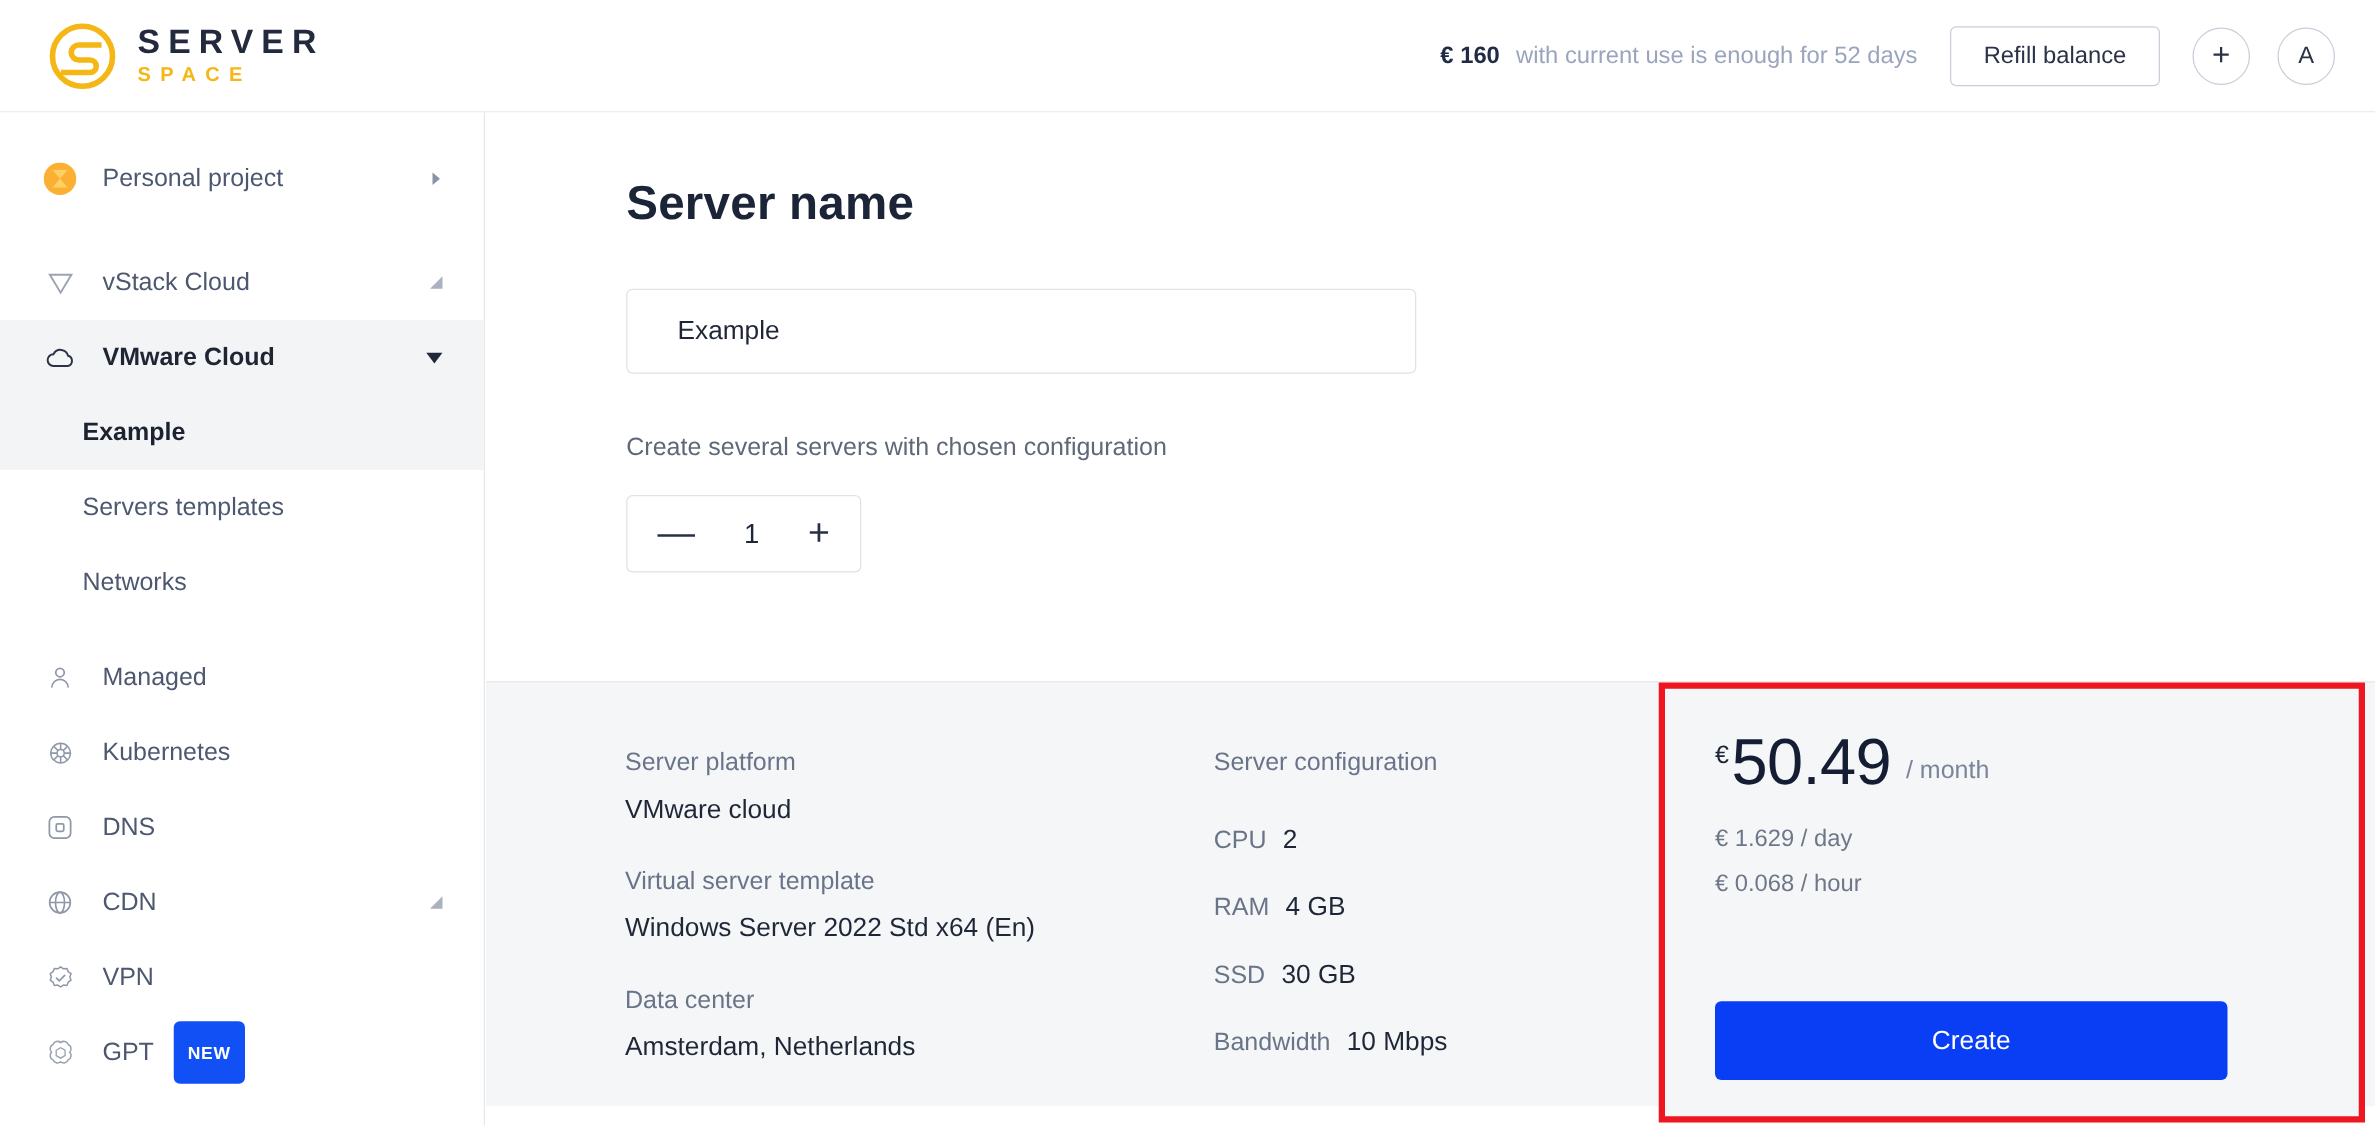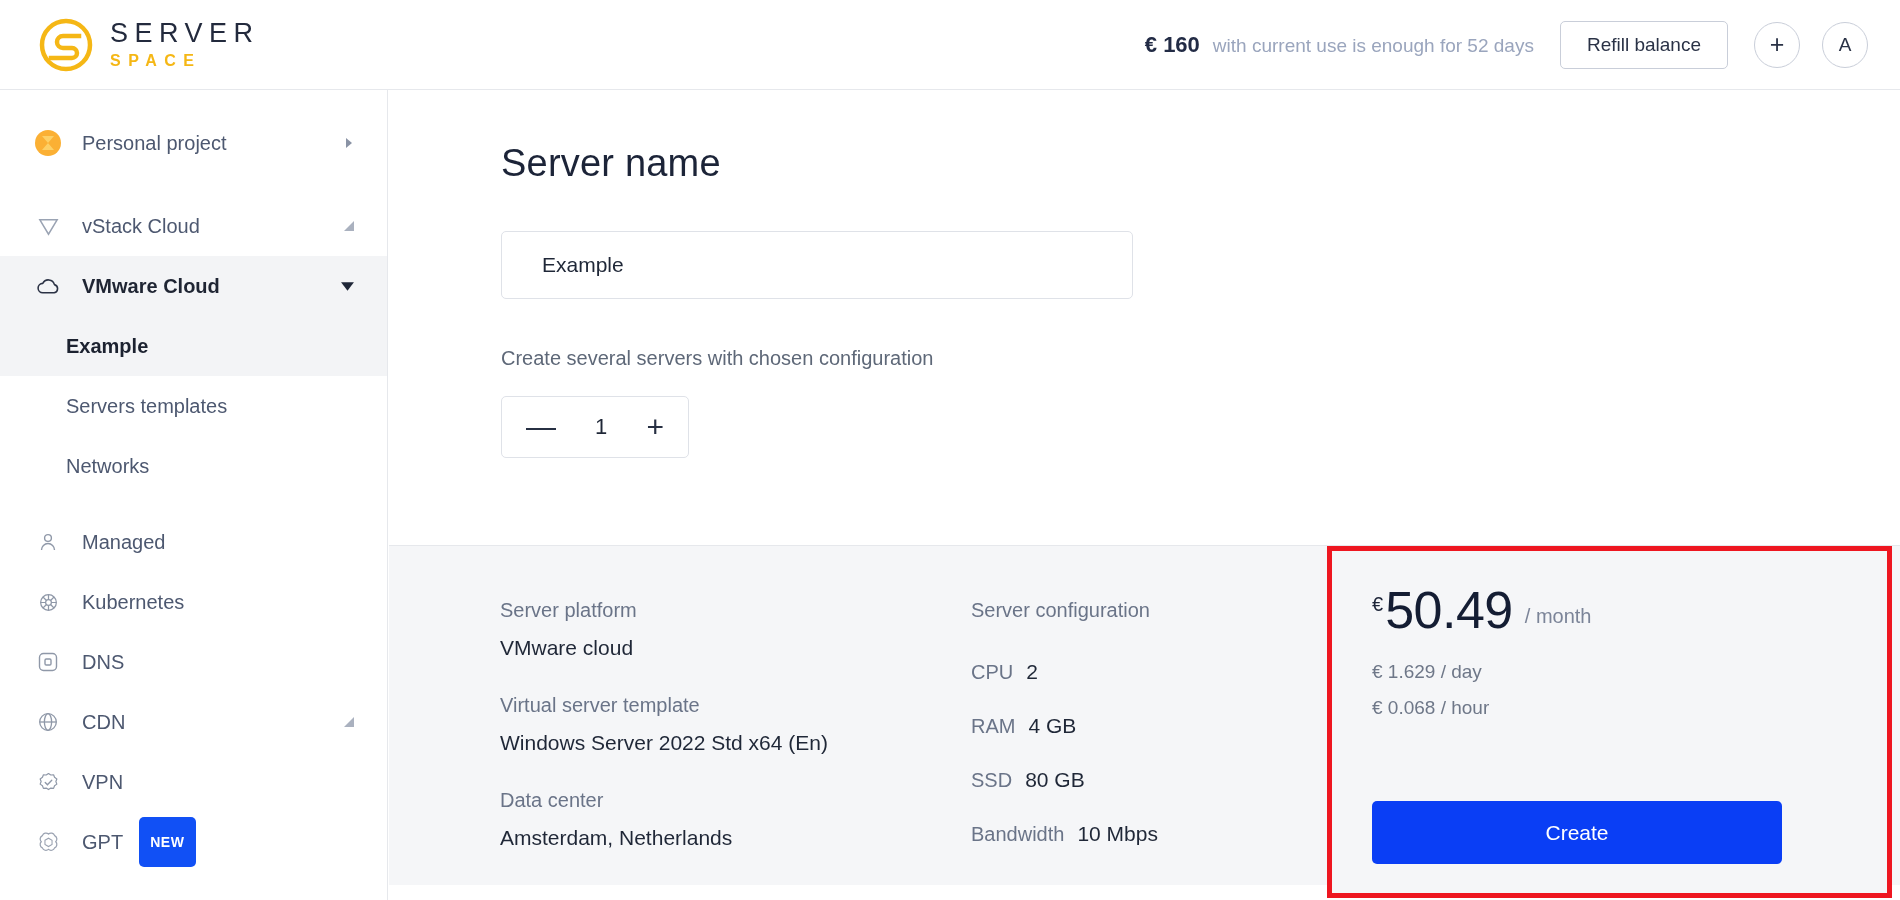--- a/index.html
+++ b/index.html
@@ -17,33 +17,33 @@
     position: absolute; top: 0; left: 0;
     width: 1900px; height: 90px;
     background: #fff;
     border-bottom: 1px solid #e6e8ec;
     display: flex; align-items: center;
   }
   .logo-wrap { display: flex; align-items: center; margin-left: 38px; }
   .logo-mark { width: 56px; height: 56px; flex: none; }
   .logo-text { margin-left: 16px; line-height: 1; }
   .logo-server {
-    font-size: 27px; font-weight: 400; letter-spacing: 6.5px;
+    font-size: 27px; font-weight: 700; letter-spacing: 6.5px;
     color: #232a3d;
   }
   .logo-space {
     font-size: 16px; font-weight: 700; letter-spacing: 7.5px;
     color: #f5b715; margin-top: 6px;
   }
   .header-right {
     margin-left: auto; margin-right: 32px;
     display: flex; align-items: center;
   }
   .balance { display: flex; align-items: baseline; }
-  .balance-amount { font-size: 22px; font-weight: 700; color: #222b45; }
+  .balance-amount { font-size: 19px; font-weight: 700; color: #222b45; }
   .balance-note { font-size: 19px; color: #9aa5bd; margin-left: 13px; }
   .refill-btn {
     margin-left: 26px;
     height: 48px; padding: 0 26px;
     border: 1px solid #c9ced9; border-radius: 5px;
     background: #fff; color: #2a3246;
     font-size: 19px; font-family: inherit;
     cursor: pointer;
     display: flex; align-items: center; justify-content: center;
   }
@@ -100,21 +100,21 @@
     padding: 18px 11px; border-radius: 5px; line-height: 1;
   }
 
   
   .main {
     position: absolute; top: 90px; left: 389px;
     width: 1511px; height: 810px; background: #fff;
   }
   .form-area { padding: 52px 0 0 112px; }
   .page-title {
-    font-size: 38px; font-weight: 400; color: #1c2438;
+    font-size: 38px; font-weight: 700; color: #1c2438;
     letter-spacing: .2px;
   }
   .name-input {
     margin-top: 46px;
     width: 632px; height: 68px;
     border: 1px solid #dfe2e8; border-radius: 5px;
     background: #fff;
     padding: 0 40px;
     font-size: 21px; font-family: inherit; color: #1f2737;
   }
@@ -376,21 +376,21 @@
       <div class="spec-row">
         <span class="spec-key">CPU</span>
         <span class="spec-val">2</span>
       </div>
       <div class="spec-row">
         <span class="spec-key">RAM</span>
         <span class="spec-val">4 GB</span>
       </div>
       <div class="spec-row">
         <span class="spec-key">SSD</span>
-        <span class="spec-val">80 GB</span>
+        <span class="spec-val">30 GB</span>
       </div>
       <div class="spec-row">
         <span class="spec-key">Bandwidth</span>
         <span class="spec-val">10 Mbps</span>
       </div>
     </div>
   </div>
 
   <div class="price-box">
     <div class="price-inner">

